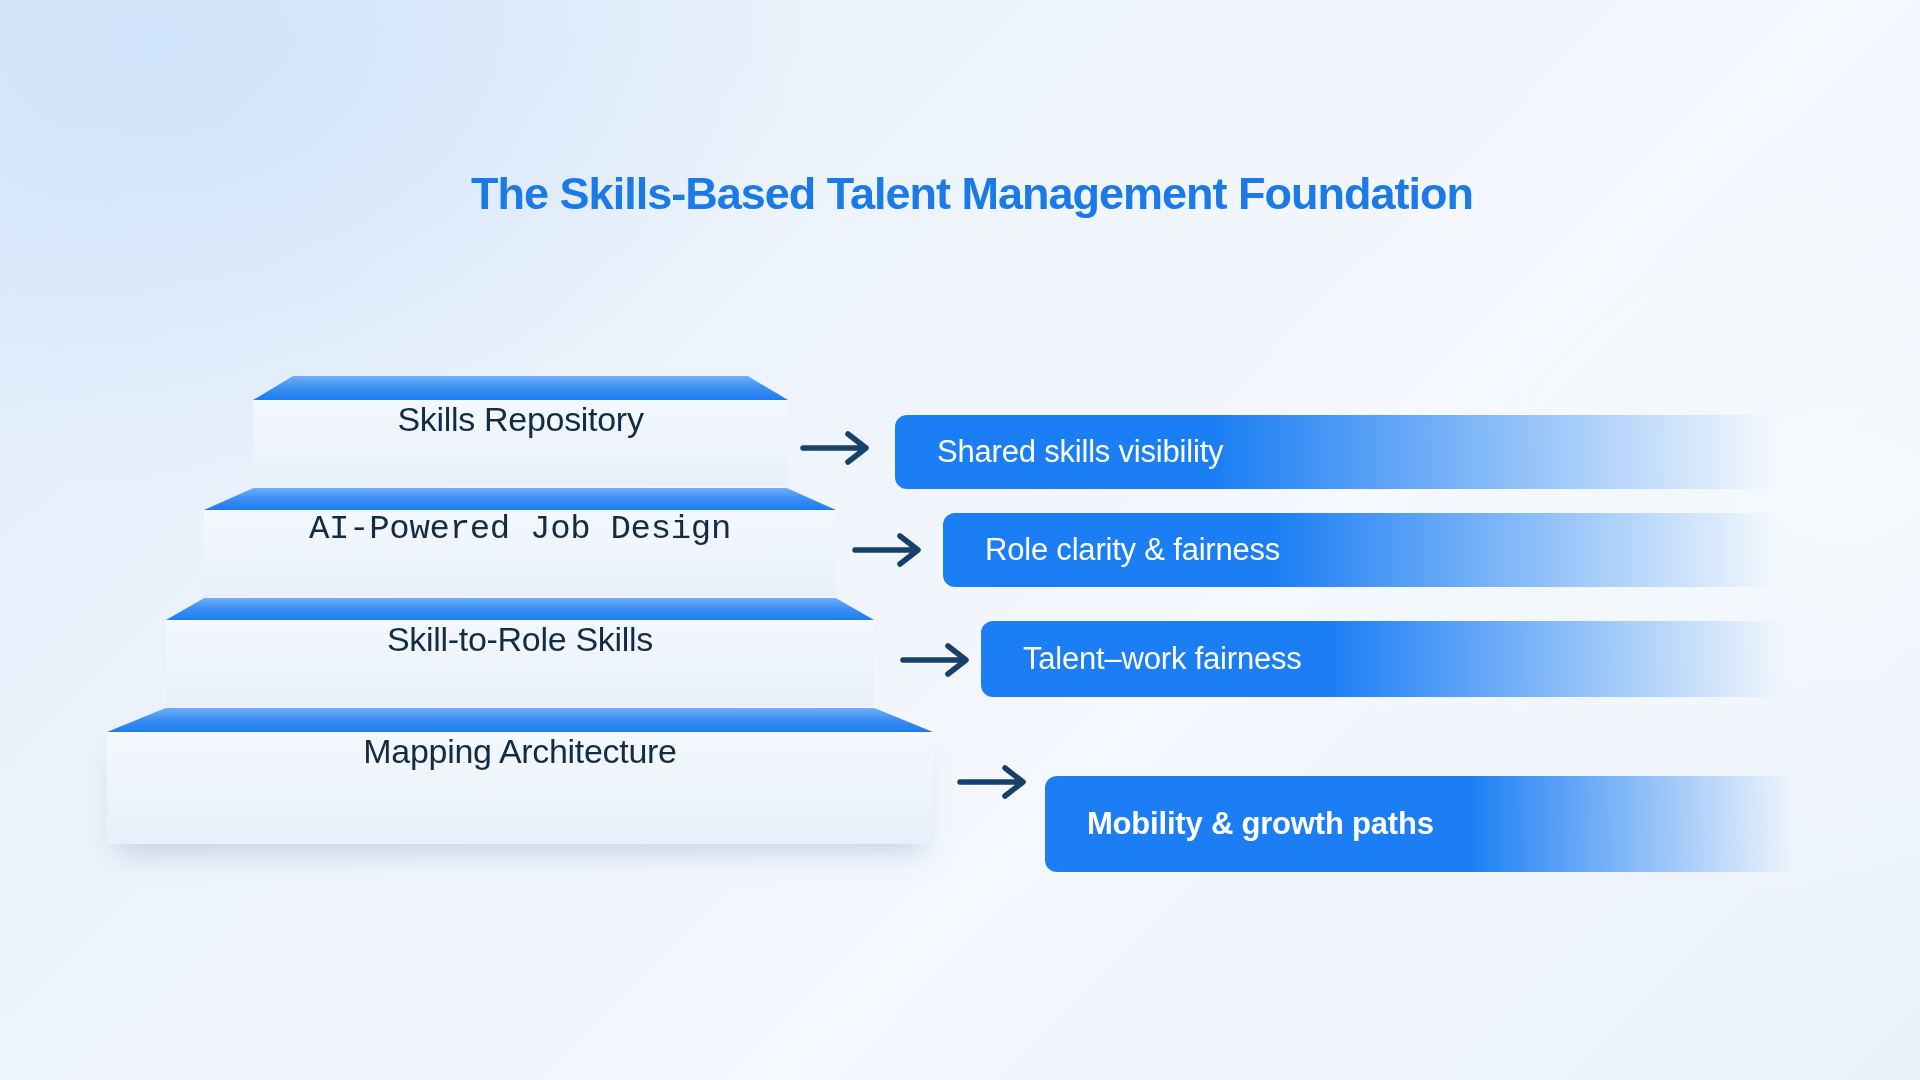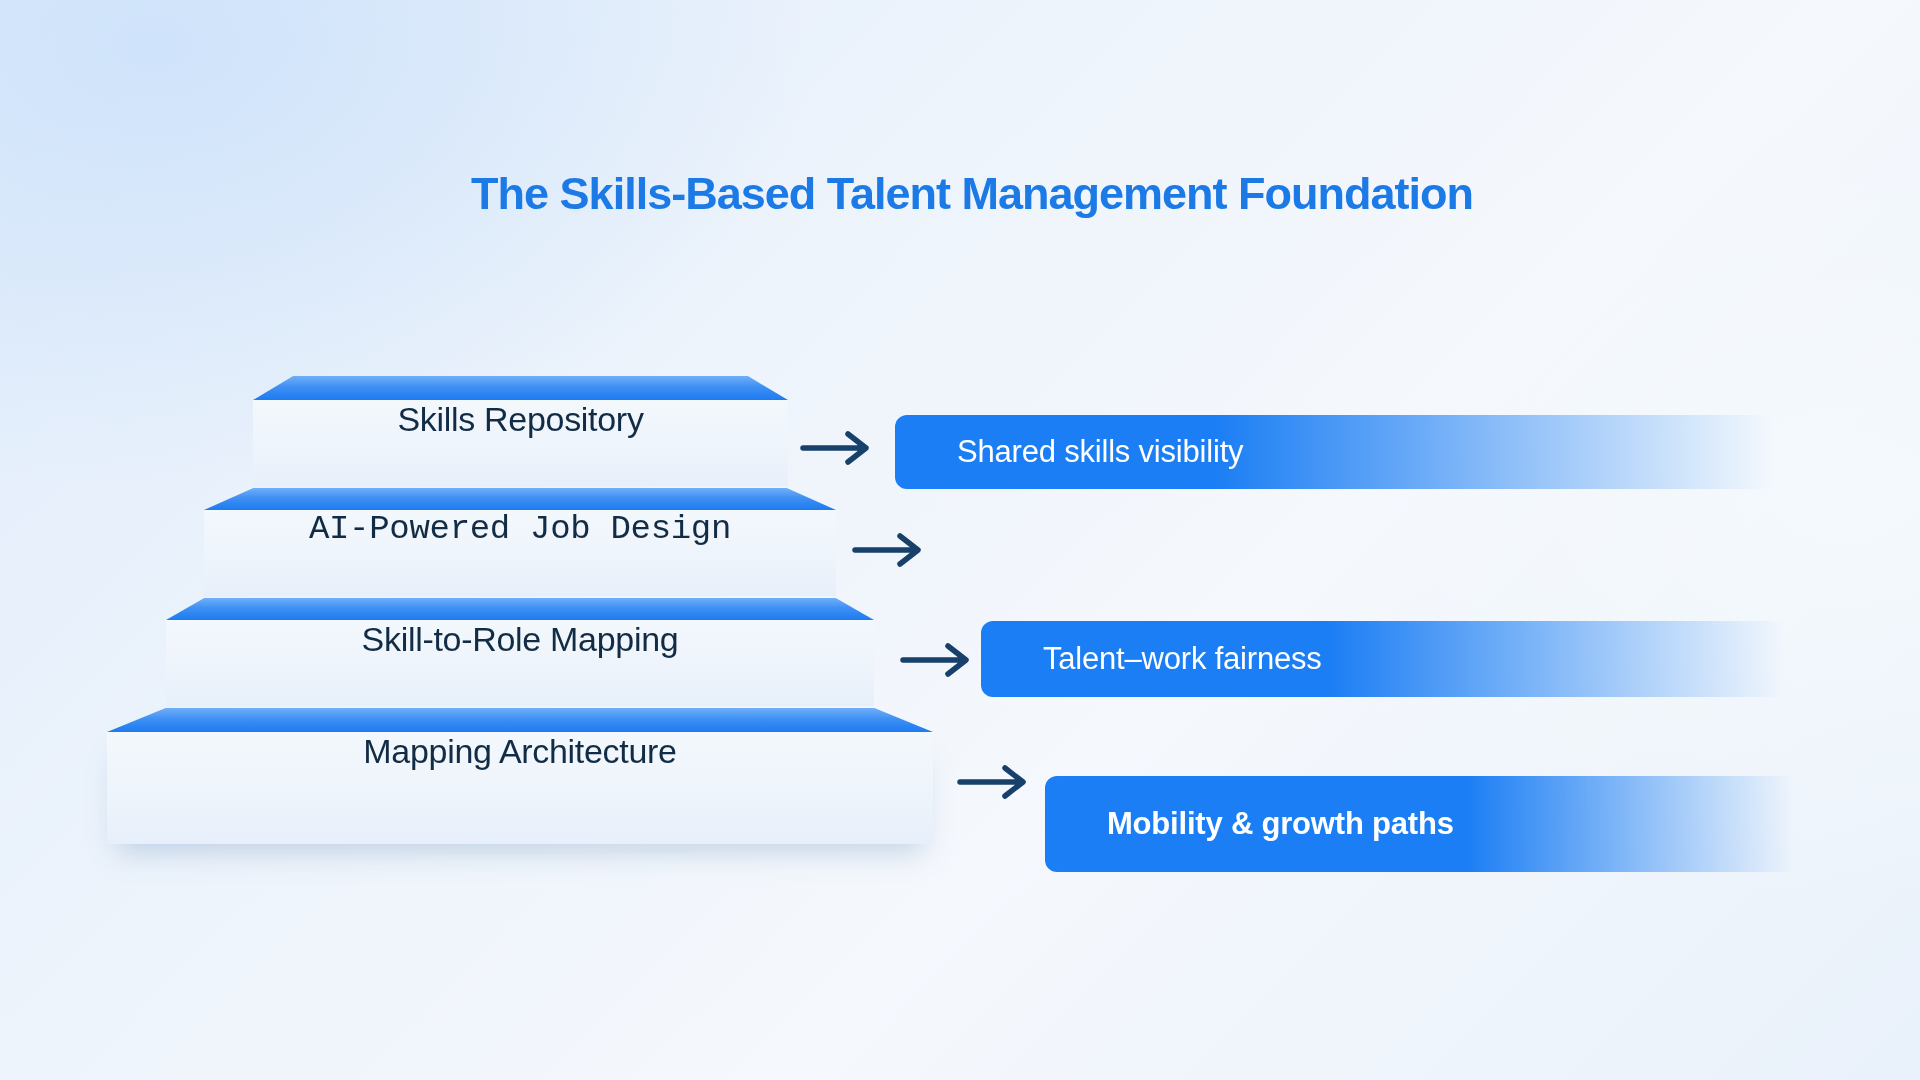--- a/index.html
+++ b/index.html
@@ -45,21 +45,21 @@
   .arrow path{stroke:var(--arrow_navy,#17406b);stroke-width:5.5;fill:none;
     stroke-linecap:round;stroke-linejoin:round;}
   .arrow1{left:798px;top:426px;}
   .arrow2{left:850px;top:528px;}
   .arrow3{left:898px;top:638px;}
   .arrow4{left:955px;top:760px;}
   
   .bar{
     position:absolute;display:flex;align-items:center;
     color:#fff;font-size:31px;letter-spacing:-.2px;
-    padding-left:62px;box-sizing:border-box;border-radius:12px;
+    padding-left:42px;box-sizing:border-box;border-radius:12px;
   }
   .bar1{left:895px;top:415px;width:915px;height:74px;
     background:linear-gradient(90deg,var(--bar_blue,#1b7ef4) 0%,var(--bar_blue,#1b7ef4) 35%,rgba(27,126,244,0) 96%);}
   .bar2{left:943px;top:513px;width:867px;height:74px;
     background:linear-gradient(90deg,var(--bar_blue,#1b7ef4) 0%,var(--bar_blue,#1b7ef4) 38%,rgba(27,126,244,0) 96%);}
   .bar3{left:981px;top:621px;width:829px;height:76px;
     background:linear-gradient(90deg,var(--bar_blue,#1b7ef4) 0%,var(--bar_blue,#1b7ef4) 42%,rgba(27,126,244,0) 97%);}
   .bar4{left:1045px;top:776px;width:765px;height:96px;
     background:linear-gradient(90deg,var(--bar_blue,#1b7ef4) 0%,var(--bar_blue,#1b7ef4) 55%,rgba(27,126,244,0) 98%);font-weight:bold;}
 </style>
@@ -78,21 +78,21 @@
   </div>
   <div class="tier tier2">
     <div class="top"></div>
     <div class="front">
       <span>AI-Powered Job Design</span>
     </div>
   </div>
   <div class="tier tier3">
     <div class="top"></div>
     <div class="front">
-      <span>Skill-to-Role Mapping</span>
+      <span>Skill-to-Role Skills</span>
     </div>
   </div>
   <div class="tier tier4">
     <div class="top"></div>
     <div class="front">
       <span>Mapping Architecture</span>
     </div>
   </div>
 
   <svg class="arrow arrow1" viewBox="0 0 78 44">
@@ -104,20 +104,23 @@
   <svg class="arrow arrow3" viewBox="0 0 78 44">
     <path d="M5 22 H64 M50 8 L68 22 L50 36"></path>
   </svg>
   <svg class="arrow arrow4" viewBox="0 0 78 44">
     <path d="M5 22 H64 M50 8 L68 22 L50 36"></path>
   </svg>
 
   <div class="bar bar1">
     <span>Shared skills visibility</span>
   </div>
+  <div class="bar bar2">
+    <span>Role clarity &amp; fairness</span>
+  </div>
   <div class="bar bar3">
     <span>Talent–work fairness</span>
   </div>
   <div class="bar bar4">
     <span>Mobility &amp; growth paths</span>
   </div>
 
 </div>
 
 </body></html>

